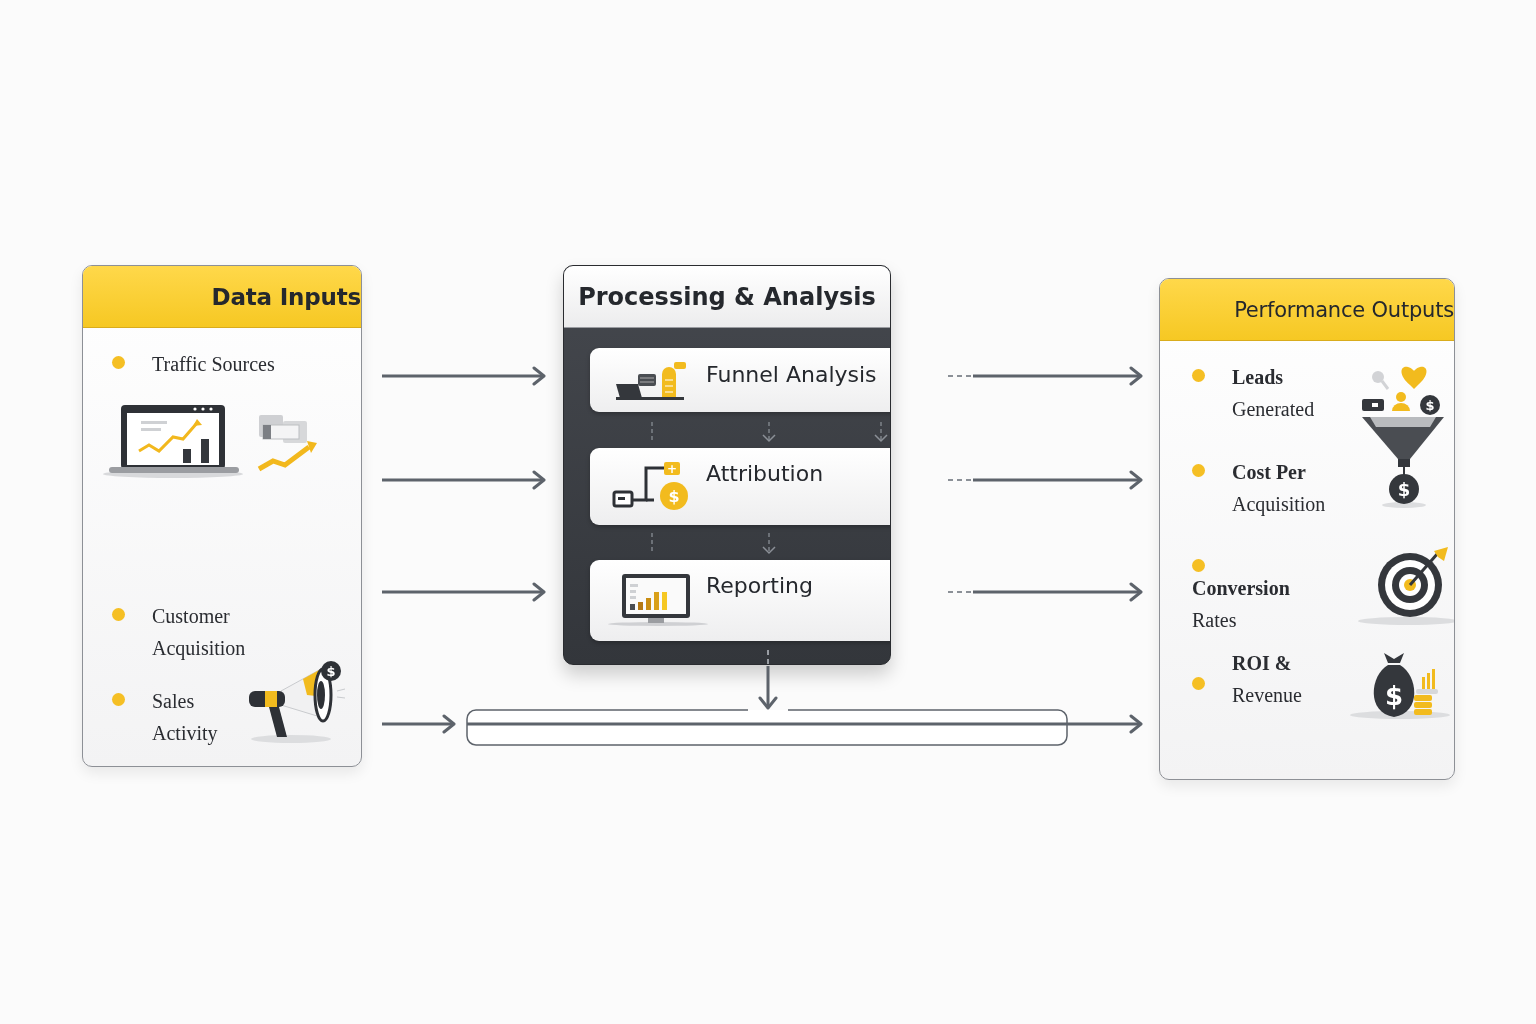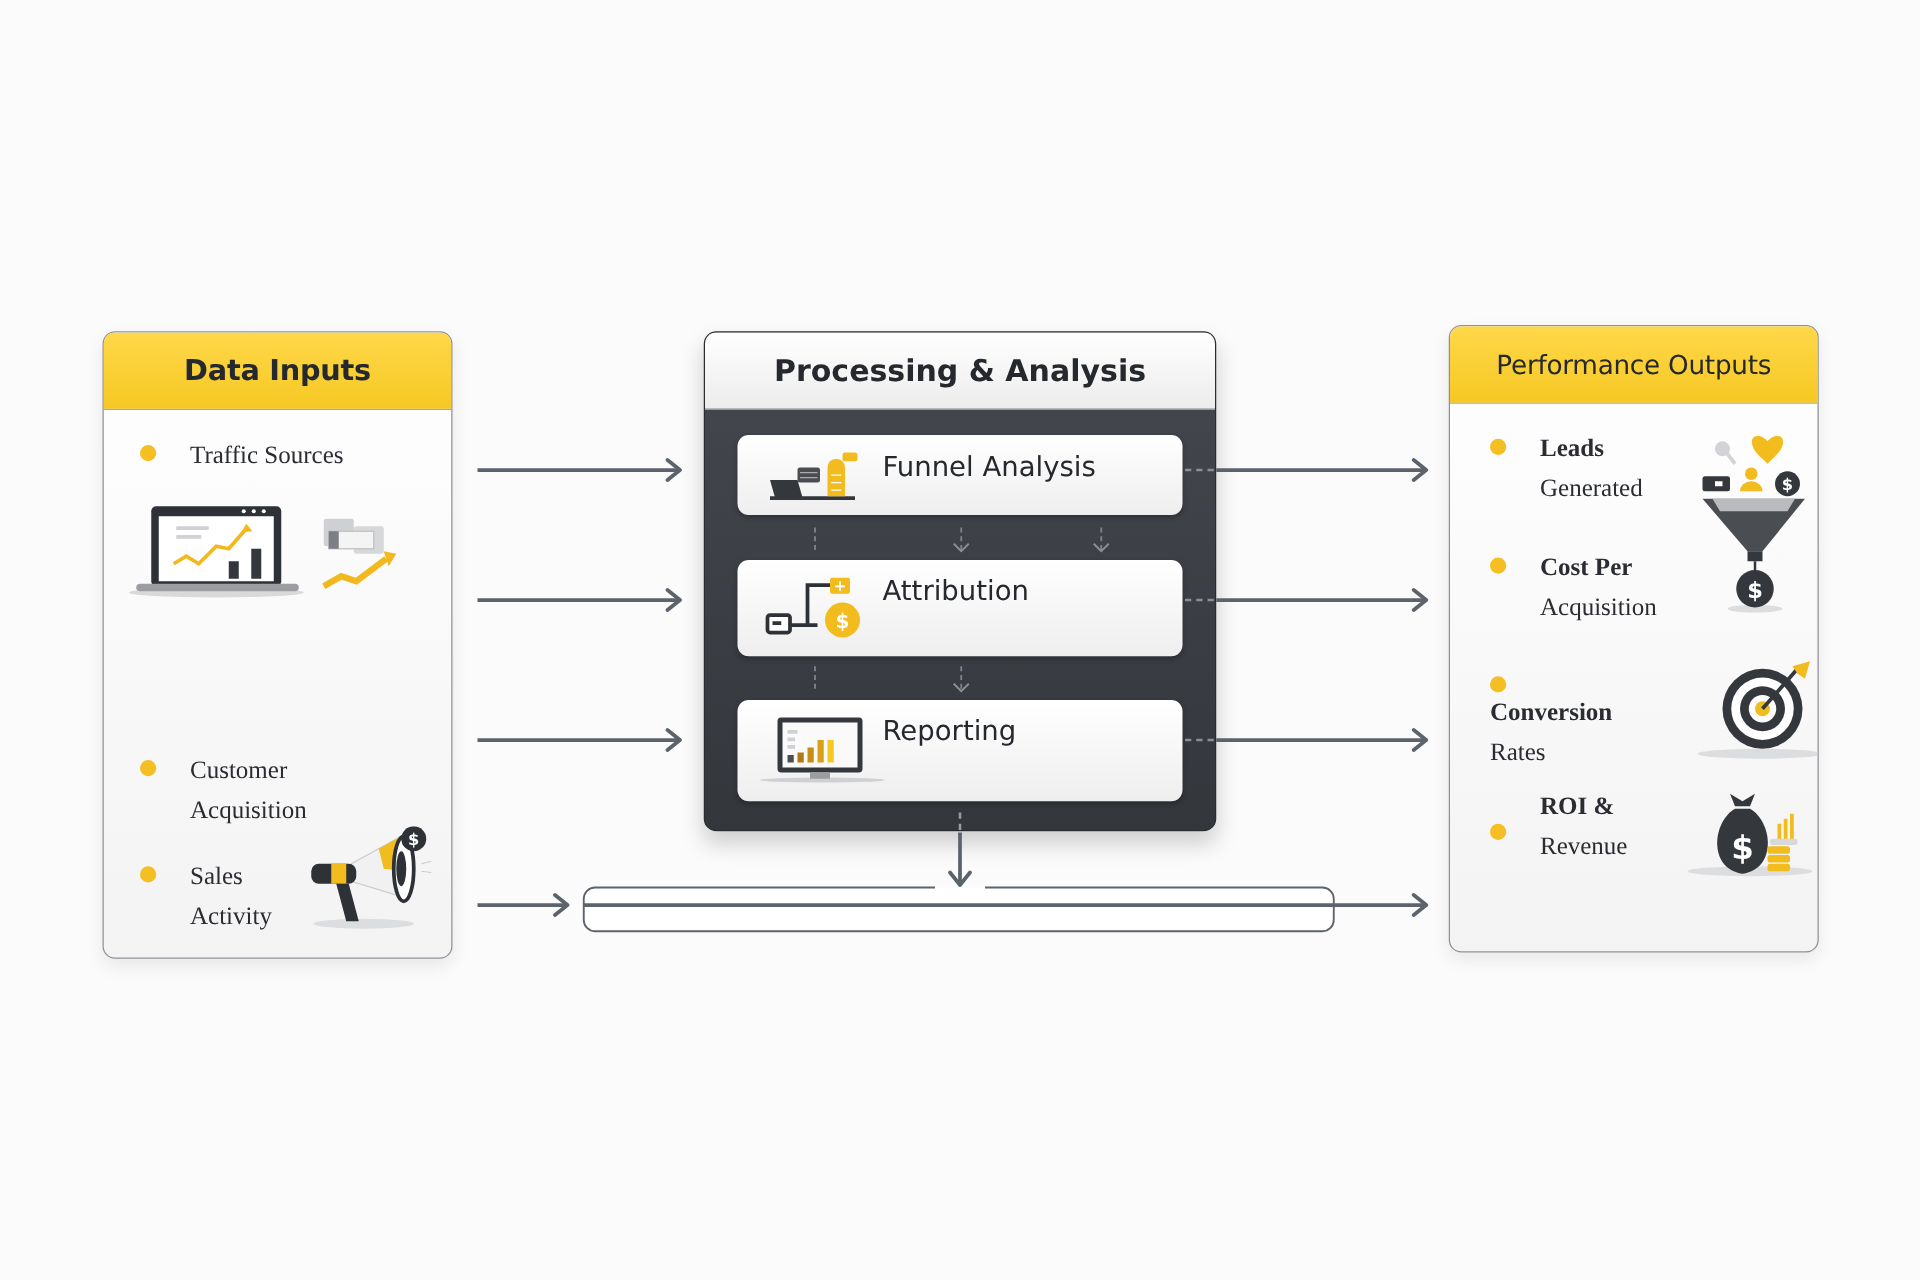--- a/index.html
+++ b/index.html
@@ -17,40 +17,40 @@
     position: absolute;
     background: linear-gradient(180deg, #ffffff 0%, #f3f3f4 100%);
     border: 1.5px solid #8d9096;
     border-radius: 10px;
     box-shadow: 0 6px 14px rgba(0,0,0,0.08);
     overflow: hidden;
   }
   .panel-head {
     height: 62px;
     background: linear-gradient(180deg, #ffd84a 0%, #f6c823 100%);
-    display: flex; align-items: center; justify-content: center;
+    display: flex; align-items: center; justify-content: flex-end;
     border-bottom: 1px solid #d9ac1c;
   }
   .panel-head span {
     font-size: 23px; font-weight: bold; color: #25282d; letter-spacing: -0.2px;
   }
   .panel-head.light span { font-weight: normal; font-size: 21px; }
 
   .item { position: absolute; display: flex; }
   .dot {
     width: 13px; height: 13px; border-radius: 50%;
     background: #f5bf24; margin-top: 8px; margin-right: 27px; flex: none;
   }
   .item-text { font-size: 20px; line-height: 32px; color: #2a2c31; font-family: Liberation Serif, serif; }
   .item-text .strong { font-weight: bold; display: block; }
   .item-text .sub { display: block; }
 
   
   .center {
-    position: absolute; left: 563px; top: 265px; width: 410px; height: 400px;
+    position: absolute; left: 563px; top: 265px; width: 328px; height: 400px;
     background: linear-gradient(180deg, #45484e 0%, #33363b 100%);
     border: 1.5px solid #2a2c30;
     border-radius: 10px;
     box-shadow: 0 10px 18px rgba(0,0,0,0.18);
     overflow: hidden;
   }
   .center-head {
     height: 62px;
     background: linear-gradient(180deg, #ffffff 0%, #ececed 100%);
     display: flex; align-items: center; justify-content: center;
@@ -187,21 +187,21 @@
       <rect x="30" y="30" width="5" height="8" fill="#b47814"></rect>
       <rect x="38" y="26" width="5" height="12" fill="#c98d12"></rect>
       <rect x="46" y="20" width="5" height="18" fill="#d9a019"></rect>
       <rect x="54" y="20" width="5" height="18" fill="#f6c823"></rect>
       <rect x="40" y="46" width="16" height="5" fill="#9b9da1"></rect>
     </svg>
     <span class="label" style="top:13px;">Reporting</span>
   </div>
 </div>
 
-<div class="panel" style="left:1159px; top:260px; width:296px; height:502px;">
+<div class="panel" style="left:1159px; top:278px; width:296px; height:502px;">
   <div class="panel-head light">
     <span>Performance Outputs</span>
   </div>
 
   <div class="item" style="left:32px; top:177px;">
     <span class="dot"></span>
     <span class="item-text">
       <span class="strong">Cost Per</span>
       <span class="sub">Acquisition</span>
     </span>

